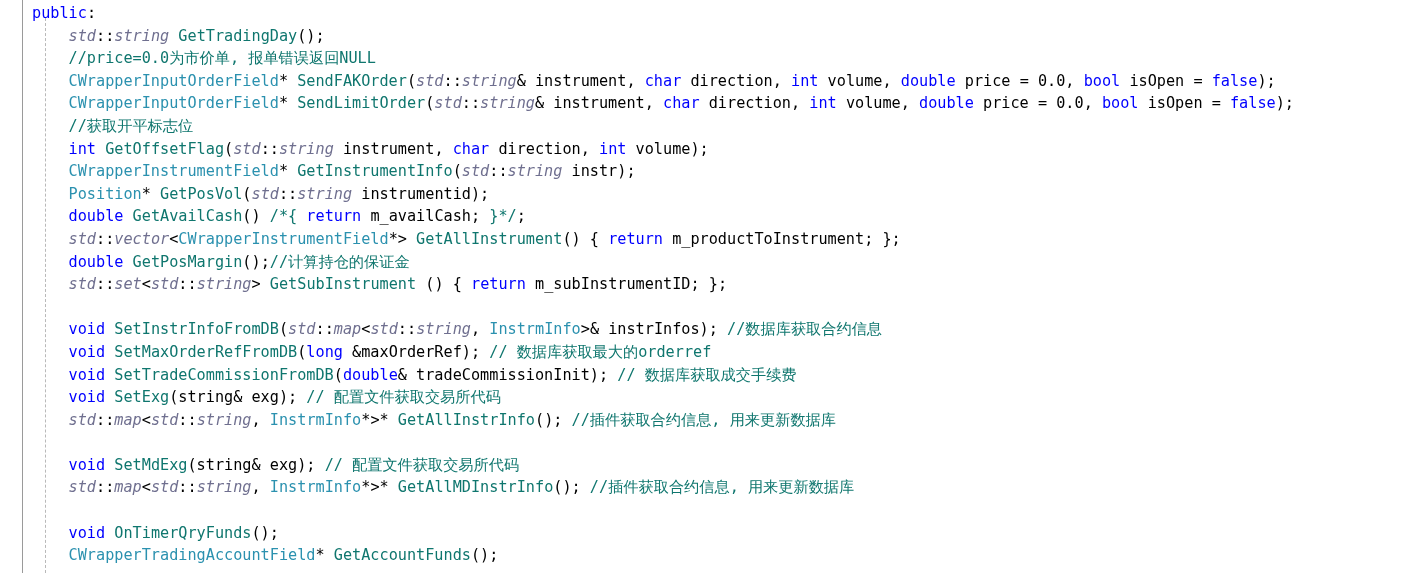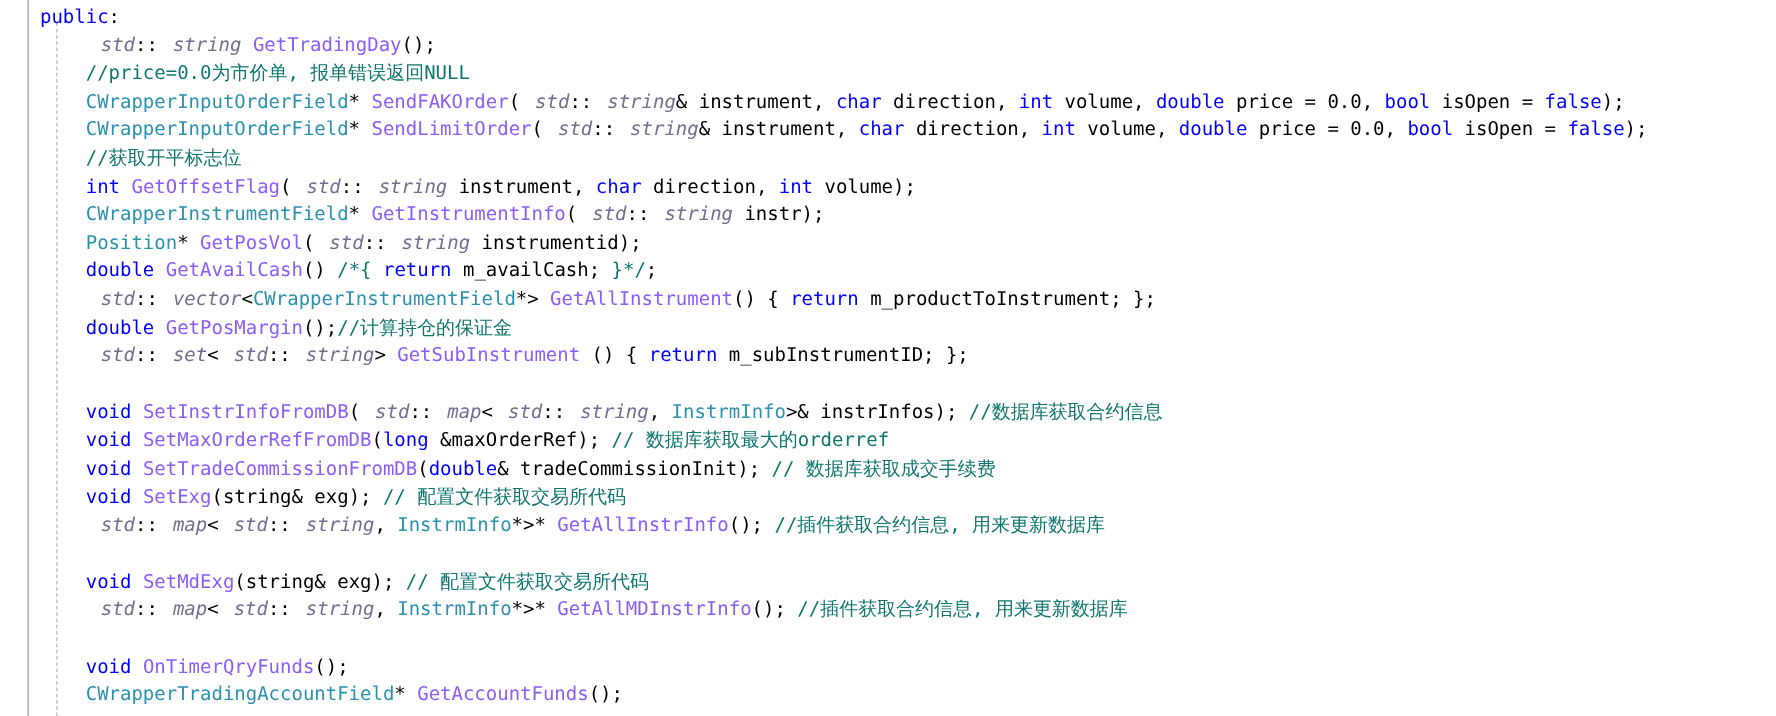--- a/index.html
+++ b/index.html
@@ -61,25 +61,25 @@
     white-space: pre;
     padding-left: 32px;
   }
   .line.blank { }
 
   
   .kw   { color: #0000ff; }                     
   .cm   { color: #008000; }                     
   .cls  { color: #2b91af; }                     
   .fn   { color: #a31515; }                     
-  .std  { color: #6f6f8f; font-style: italic; margin-left: 12px; } 
+  .std  { color: #6f6f8f; font-style: italic; } 
   .pl   { color: #000000; }                     
   .num  { color: #000000; }                     
 </style>
-<style>.kw{color:#0000ff;}.cm{color:#0f766e;}.cls{color:#2b91af;}.fn{color:#8b5cf6;}.std{color:#6f6f8f;}.pl,.num{color:#000000;}#editor{background:#ffffff;}#margin-rule{background:#9a9a9a;}#indent-guide{border-left-color:#b9b9b9;}.line{height:22.6px;}#code{line-height:22.6px;}</style></head>
+<style>.kw{color:#0000ff;}.cm{color:#0f766e;}.cls{color:#2b91af;}.fn{color:#0f766e;}.std{color:#6f6f8f;}.pl,.num{color:#000000;}#editor{background:#ffffff;}#margin-rule{background:#9a9a9a;}#indent-guide{border-left-color:#b9b9b9;}.line{height:22.6px;}#code{line-height:22.6px;}</style></head>
 <body>
 
 <div id="editor">
 
   <div id="margin-rule"></div>
   <div id="indent-guide"></div>
 
   <div id="code"><div class="line"><span class="kw">public</span><span class="pl">:</span></div><div class="line"><span class="pl">    </span><span class="std">std</span><span class="pl">::</span><span class="std">string</span><span class="pl"> </span><span class="fn">GetTradingDay</span><span class="pl">();</span></div><div class="line"><span class="pl">    </span><span class="cm">//price=0.0为市价单, 报单错误返回NULL</span></div><div class="line"><span class="pl">    </span><span class="cls">CWrapperInputOrderField</span><span class="pl">* </span><span class="fn">SendFAKOrder</span><span class="pl">(</span><span class="std">std</span><span class="pl">::</span><span class="std">string</span><span class="pl">&amp; instrument, </span><span class="kw">char</span><span class="pl"> direction, </span><span class="kw">int</span><span class="pl"> volume, </span><span class="kw">double</span><span class="pl"> price = </span><span class="num">0.0</span><span class="pl">, </span><span class="kw">bool</span><span class="pl"> isOpen = </span><span class="kw">false</span><span class="pl">);</span></div><div class="line"><span class="pl">    </span><span class="cls">CWrapperInputOrderField</span><span class="pl">* </span><span class="fn">SendLimitOrder</span><span class="pl">(</span><span class="std">std</span><span class="pl">::</span><span class="std">string</span><span class="pl">&amp; instrument, </span><span class="kw">char</span><span class="pl"> direction, </span><span class="kw">int</span><span class="pl"> volume, </span><span class="kw">double</span><span class="pl"> price = </span><span class="num">0.0</span><span class="pl">, </span><span class="kw">bool</span><span class="pl"> isOpen = </span><span class="kw">false</span><span class="pl">);</span></div><div class="line"><span class="pl">    </span><span class="cm">//获取开平标志位</span></div><div class="line"><span class="pl">    </span><span class="kw">int</span><span class="pl"> </span><span class="fn">GetOffsetFlag</span><span class="pl">(</span><span class="std">std</span><span class="pl">::</span><span class="std">string</span><span class="pl"> instrument, </span><span class="kw">char</span><span class="pl"> direction, </span><span class="kw">int</span><span class="pl"> volume);</span></div><div class="line"><span class="pl">    </span><span class="cls">CWrapperInstrumentField</span><span class="pl">* </span><span class="fn">GetInstrumentInfo</span><span class="pl">(</span><span class="std">std</span><span class="pl">::</span><span class="std">string</span><span class="pl"> instr);</span></div><div class="line"><span class="pl">    </span><span class="cls">Position</span><span class="pl">* </span><span class="fn">GetPosVol</span><span class="pl">(</span><span class="std">std</span><span class="pl">::</span><span class="std">string</span><span class="pl"> instrumentid);</span></div><div class="line"><span class="pl">    </span><span class="kw">double</span><span class="pl"> </span><span class="fn">GetAvailCash</span><span class="pl">() </span><span class="cm">/*{ </span><span class="kw">return</span><span class="pl"> m_availCash; </span><span class="cm">}*/</span><span class="pl">;</span></div><div class="line"><span class="pl">    </span><span class="std">std</span><span class="pl">::</span><span class="std">vector</span><span class="pl">&lt;</span><span class="cls">CWrapperInstrumentField</span><span class="pl">*&gt; </span><span class="fn">GetAllInstrument</span><span class="pl">() { </span><span class="kw">return</span><span class="pl"> m_productToInstrument; };</span></div><div class="line"><span class="pl">    </span><span class="kw">double</span><span class="pl"> </span><span class="fn">GetPosMargin</span><span class="pl">();</span><span class="cm">//计算持仓的保证金</span></div><div class="line"><span class="pl">    </span><span class="std">std</span><span class="pl">::</span><span class="std">set</span><span class="pl">&lt;</span><span class="std">std</span><span class="pl">::</span><span class="std">string</span><span class="pl">&gt; </span><span class="fn">GetSubInstrument</span><span class="pl"> () { </span><span class="kw">return</span><span class="pl"> m_subInstrumentID; };</span></div><div class="line blank">&nbsp;</div><div class="line"><span class="pl">    </span><span class="kw">void</span><span class="pl"> </span><span class="fn">SetInstrInfoFromDB</span><span class="pl">(</span><span class="std">std</span><span class="pl">::</span><span class="std">map</span><span class="pl">&lt;</span><span class="std">std</span><span class="pl">::</span><span class="std">string</span><span class="pl">, </span><span class="cls">InstrmInfo</span><span class="pl">&gt;&amp; instrInfos); </span><span class="cm">//数据库获取合约信息</span></div><div class="line"><span class="pl">    </span><span class="kw">void</span><span class="pl"> </span><span class="fn">SetMaxOrderRefFromDB</span><span class="pl">(</span><span class="kw">long</span><span class="pl"> &amp;maxOrderRef); </span><span class="cm">// 数据库获取最大的orderref</span></div><div class="line"><span class="pl">    </span><span class="kw">void</span><span class="pl"> </span><span class="fn">SetTradeCommissionFromDB</span><span class="pl">(</span><span class="kw">double</span><span class="pl">&amp; tradeCommissionInit); </span><span class="cm">// 数据库获取成交手续费</span></div><div class="line"><span class="pl">    </span><span class="kw">void</span><span class="pl"> </span><span class="fn">SetExg</span><span class="pl">(string&amp; exg); </span><span class="cm">// 配置文件获取交易所代码</span></div><div class="line"><span class="pl">    </span><span class="std">std</span><span class="pl">::</span><span class="std">map</span><span class="pl">&lt;</span><span class="std">std</span><span class="pl">::</span><span class="std">string</span><span class="pl">, </span><span class="cls">InstrmInfo</span><span class="pl">*&gt;* </span><span class="fn">GetAllInstrInfo</span><span class="pl">(); </span><span class="cm">//插件获取合约信息, 用来更新数据库</span></div><div class="line blank">&nbsp;</div><div class="line"><span class="pl">    </span><span class="kw">void</span><span class="pl"> </span><span class="fn">SetMdExg</span><span class="pl">(string&amp; exg); </span><span class="cm">// 配置文件获取交易所代码</span></div><div class="line"><span class="pl">    </span><span class="std">std</span><span class="pl">::</span><span class="std">map</span><span class="pl">&lt;</span><span class="std">std</span><span class="pl">::</span><span class="std">string</span><span class="pl">, </span><span class="cls">InstrmInfo</span><span class="pl">*&gt;* </span><span class="fn">GetAllMDInstrInfo</span><span class="pl">(); </span><span class="cm">//插件获取合约信息, 用来更新数据库</span></div><div class="line blank">&nbsp;</div><div class="line"><span class="pl">    </span><span class="kw">void</span><span class="pl"> </span><span class="fn">OnTimerQryFunds</span><span class="pl">();</span></div><div class="line"><span class="pl">    </span><span class="cls">CWrapperTradingAccountField</span><span class="pl">* </span><span class="fn">GetAccountFunds</span><span class="pl">();</span></div></div>
 
 </div>

